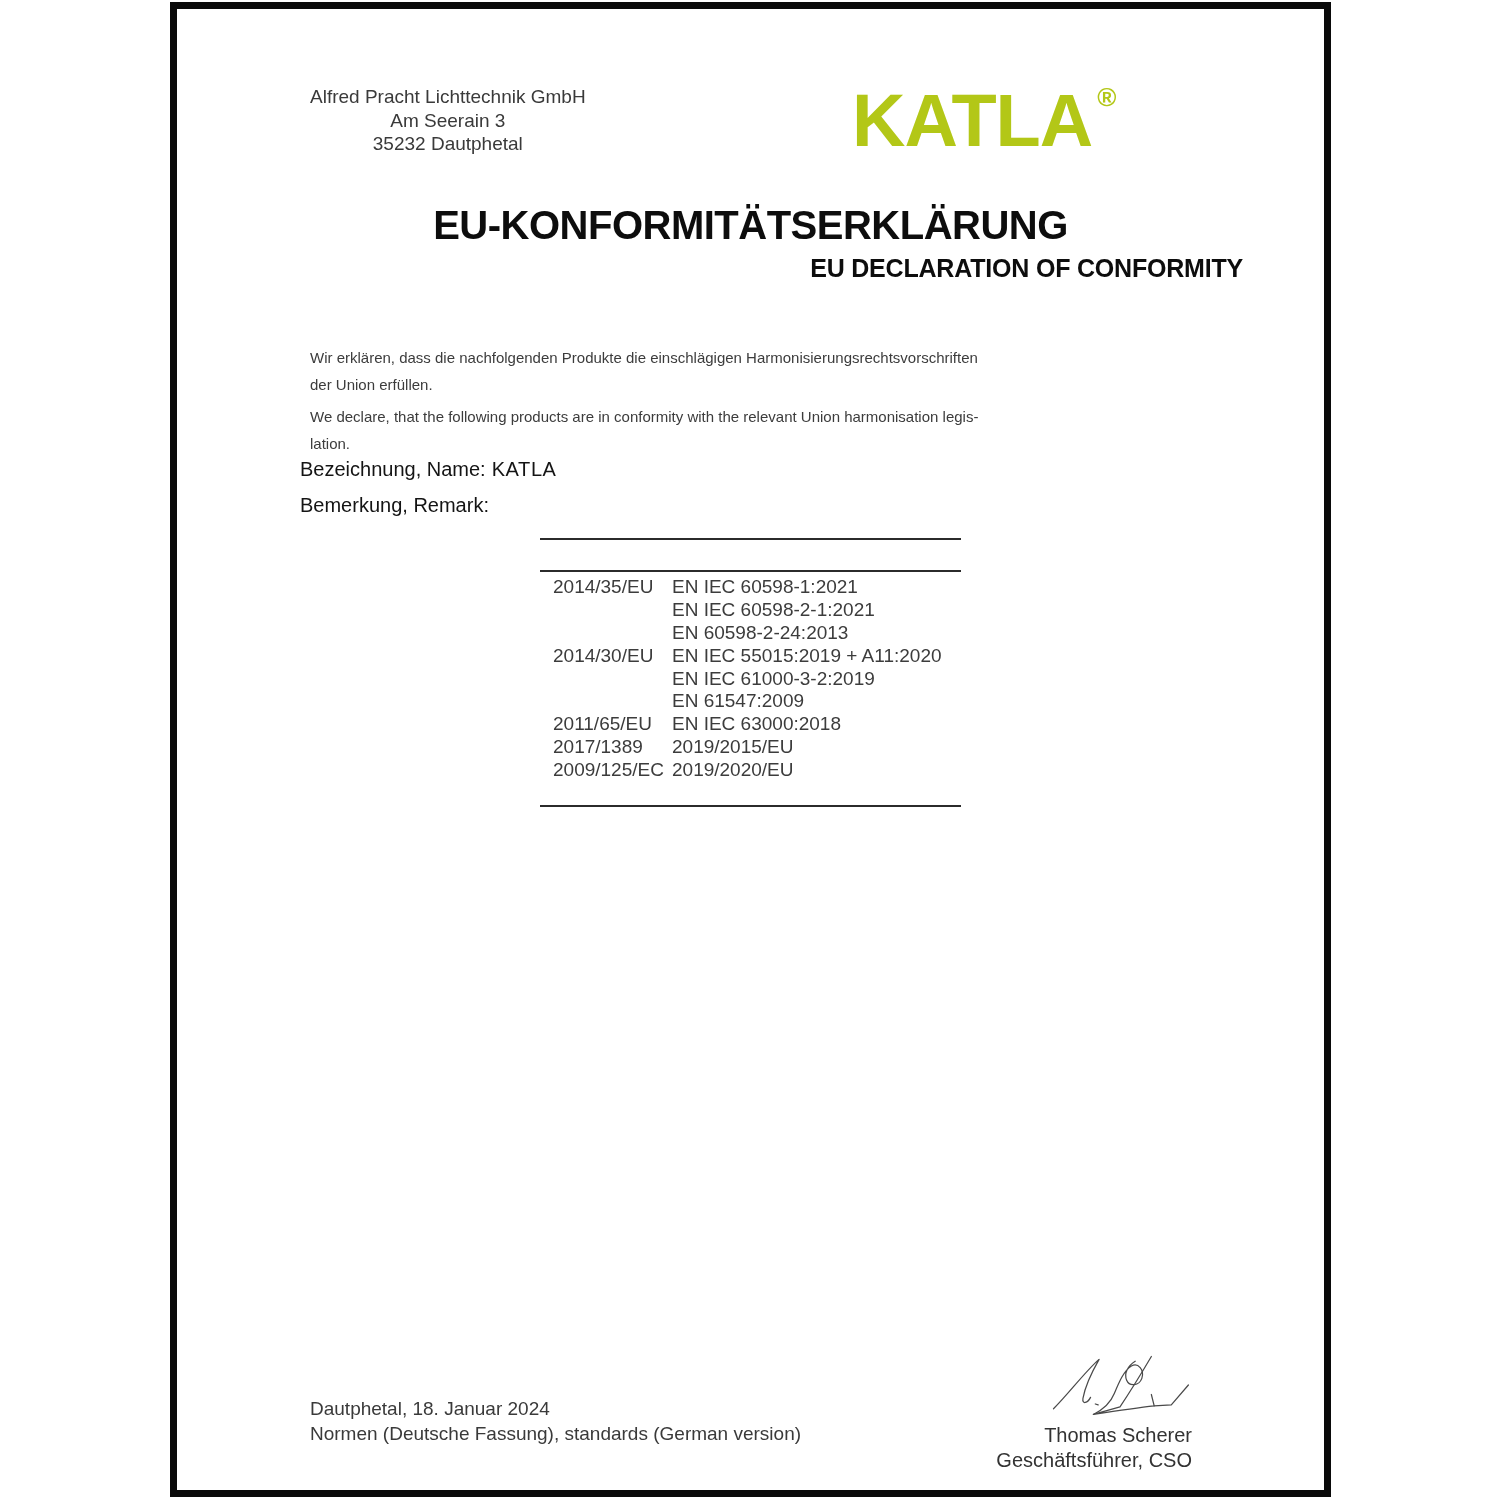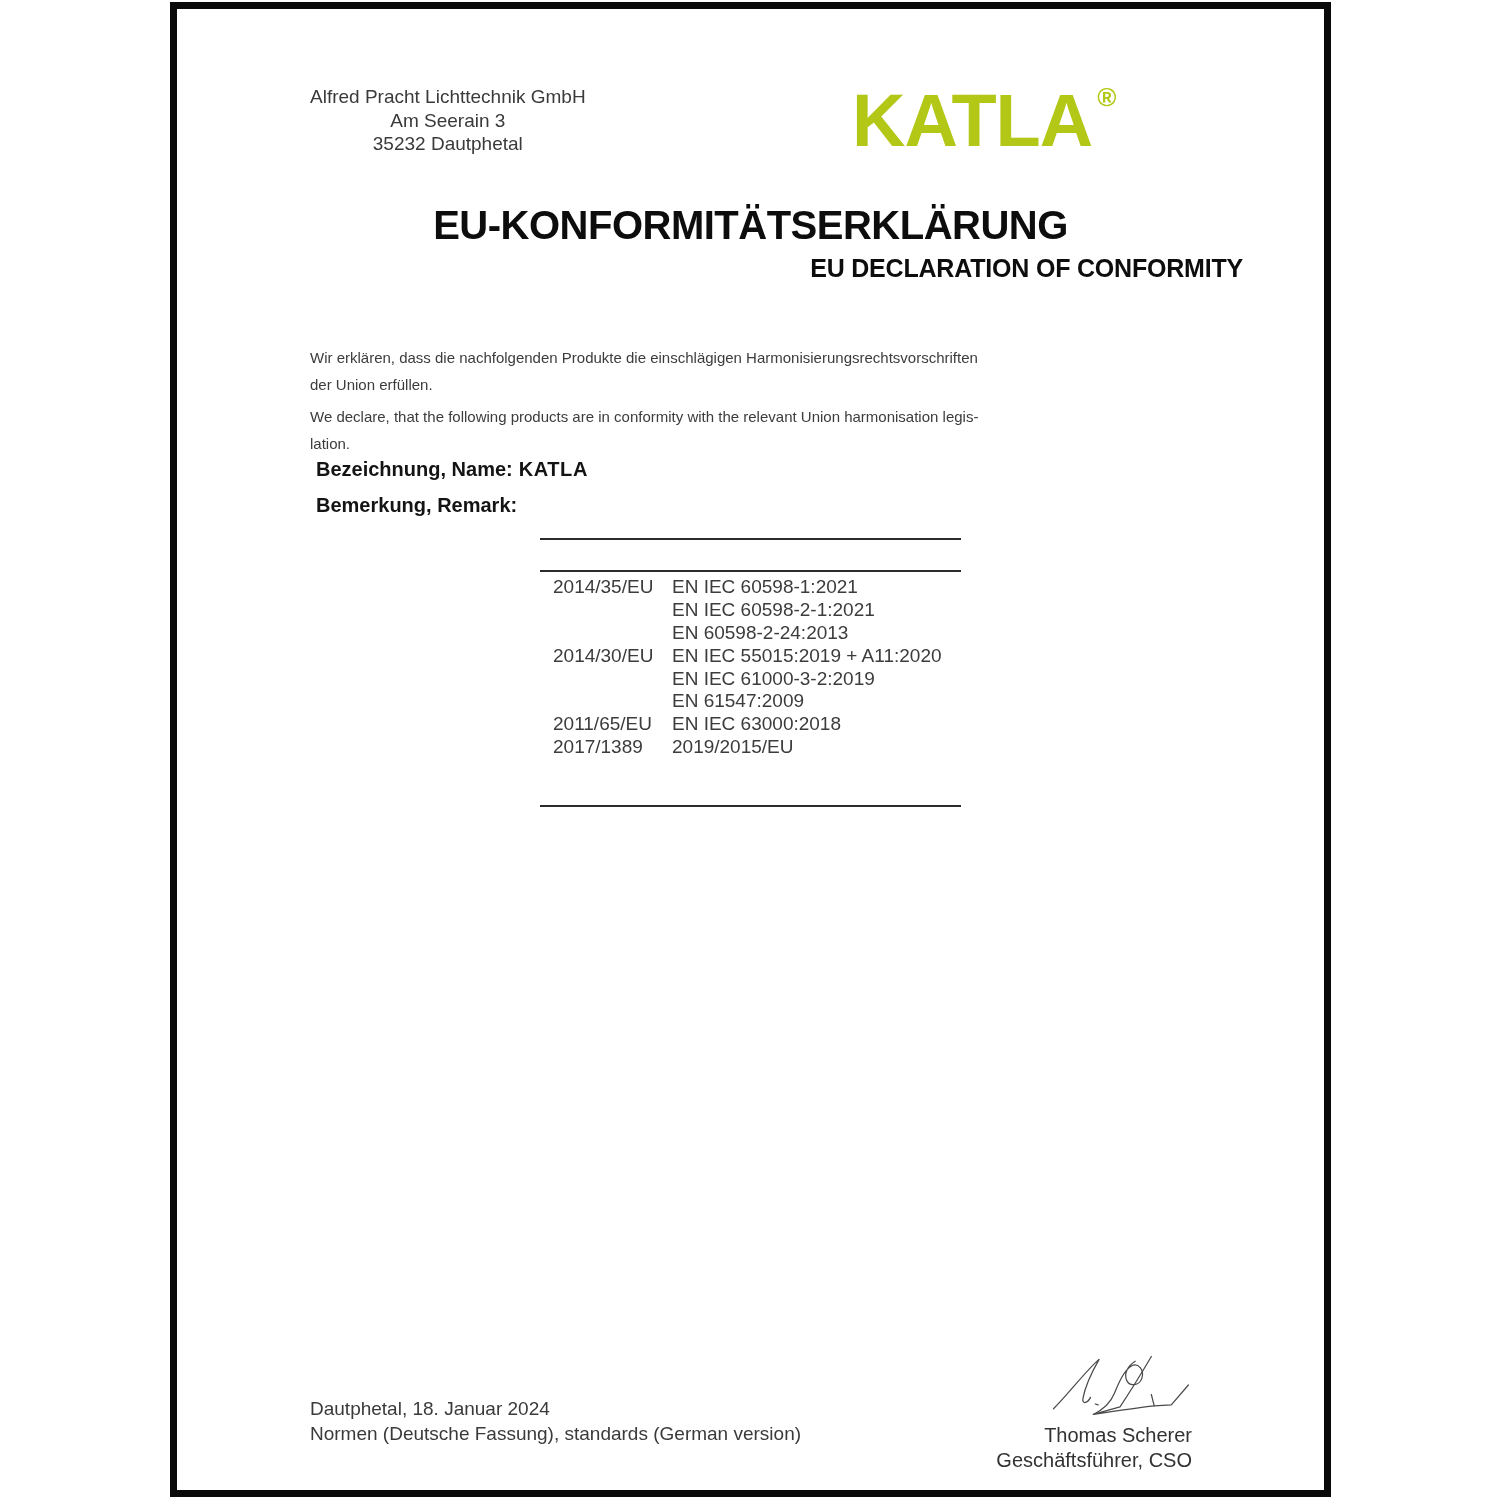--- a/index.html
+++ b/index.html
@@ -32,21 +32,21 @@
   .doc-subtitle{
     left:242px;top:254px;width:1001px;text-align:right;
     font-size:25px;font-weight:bold;color:#0d0d0d;letter-spacing:-0.2px;
   }
   .para{
     left:310px;width:935px;font-size:15px;line-height:27px;
     white-space:pre-line;color:#3c3c3c;
   }
   .para-de{top:344px;}
   .para-en{top:403px;}
-  .label-line{left:316px;font-size:20px;font-weight:bold;color:#141414;white-space:nowrap;}
+  .label-line{left:300px;font-size:20px;font-weight:normal;color:#141414;white-space:nowrap;}
   .name-line{top:458px;}
   .remark-line{top:494px;}
   .name-value{letter-spacing:0.6px;margin-left:6px;}
   .rule{left:540px;width:421px;height:2px;background:#2b2b2b;}
   .rule-1{top:538px;}
   .rule-2{top:570px;}
   .rule-3{top:805px;}
   .std-table{left:540px;top:576px;width:421px;font-size:19px;color:#3c3c3c;}
   .std-row{display:flex;height:22.9px;line-height:22.9px;white-space:nowrap;}
   .cell-directive{flex:none;width:132px;padding-left:13px;box-sizing:border-box;}
@@ -109,20 +109,24 @@
     <div class="cell-standard">EN 61547:2009</div>
   </div>
   <div class="std-row">
     <div class="cell-directive">2011/65/EU</div>
     <div class="cell-standard">EN IEC 63000:2018</div>
   </div>
   <div class="std-row">
     <div class="cell-directive">2017/1389</div>
     <div class="cell-standard">2019/2015/EU</div>
   </div>
+  <div class="std-row">
+    <div class="cell-directive">2009/125/EC</div>
+    <div class="cell-standard">2019/2020/EU</div>
+  </div>
 </div>
 
 <div class="abs footer-left">
   <div>Dautphetal, 18. Januar 2024</div>
   <div>Normen (Deutsche Fassung), standards (German version)</div>
 </div>
 
 <div class="abs signature">
   <svg width="152" height="74" viewBox="0 0 160 74">
     <path d="M10,62 C26,46 44,22 58,10 C50,24 43,40 41,51 C40,58 46,56 49,50"></path>

